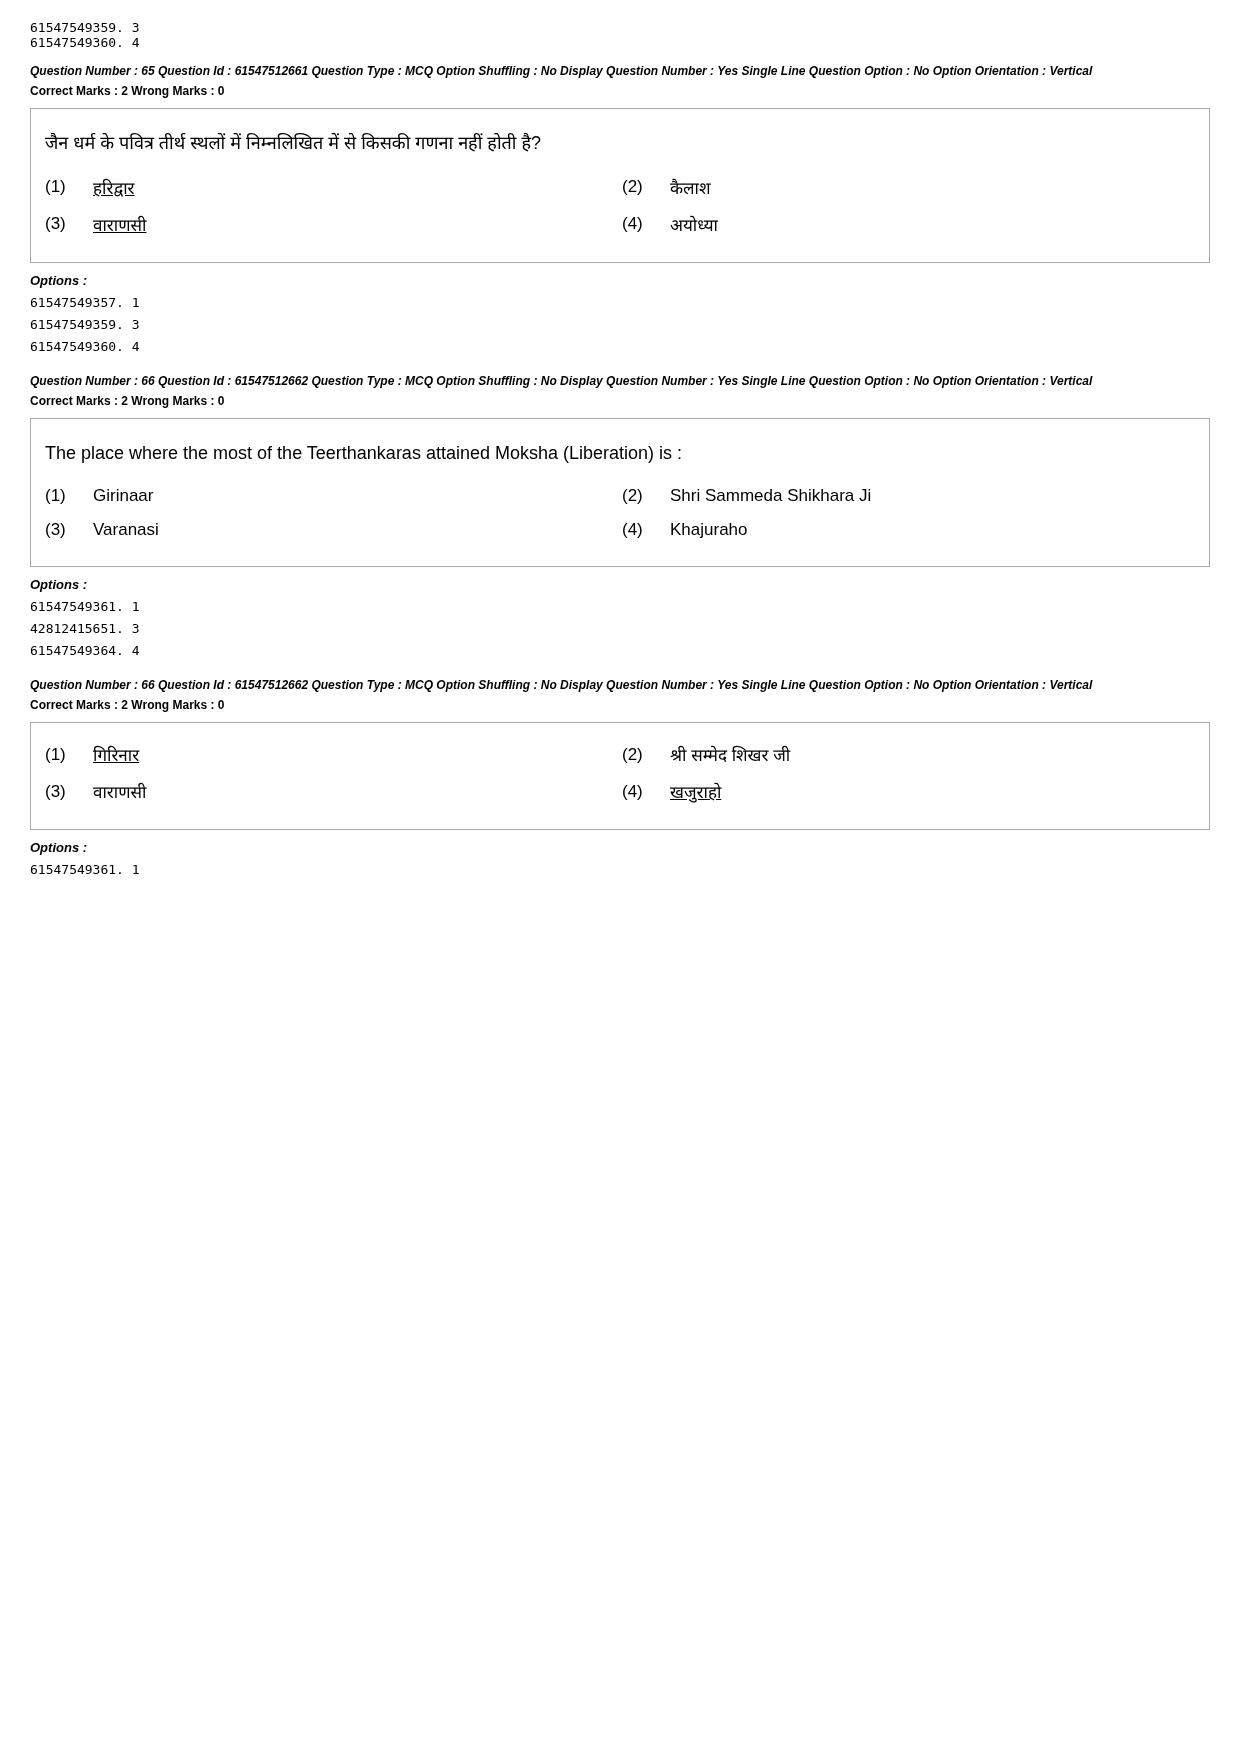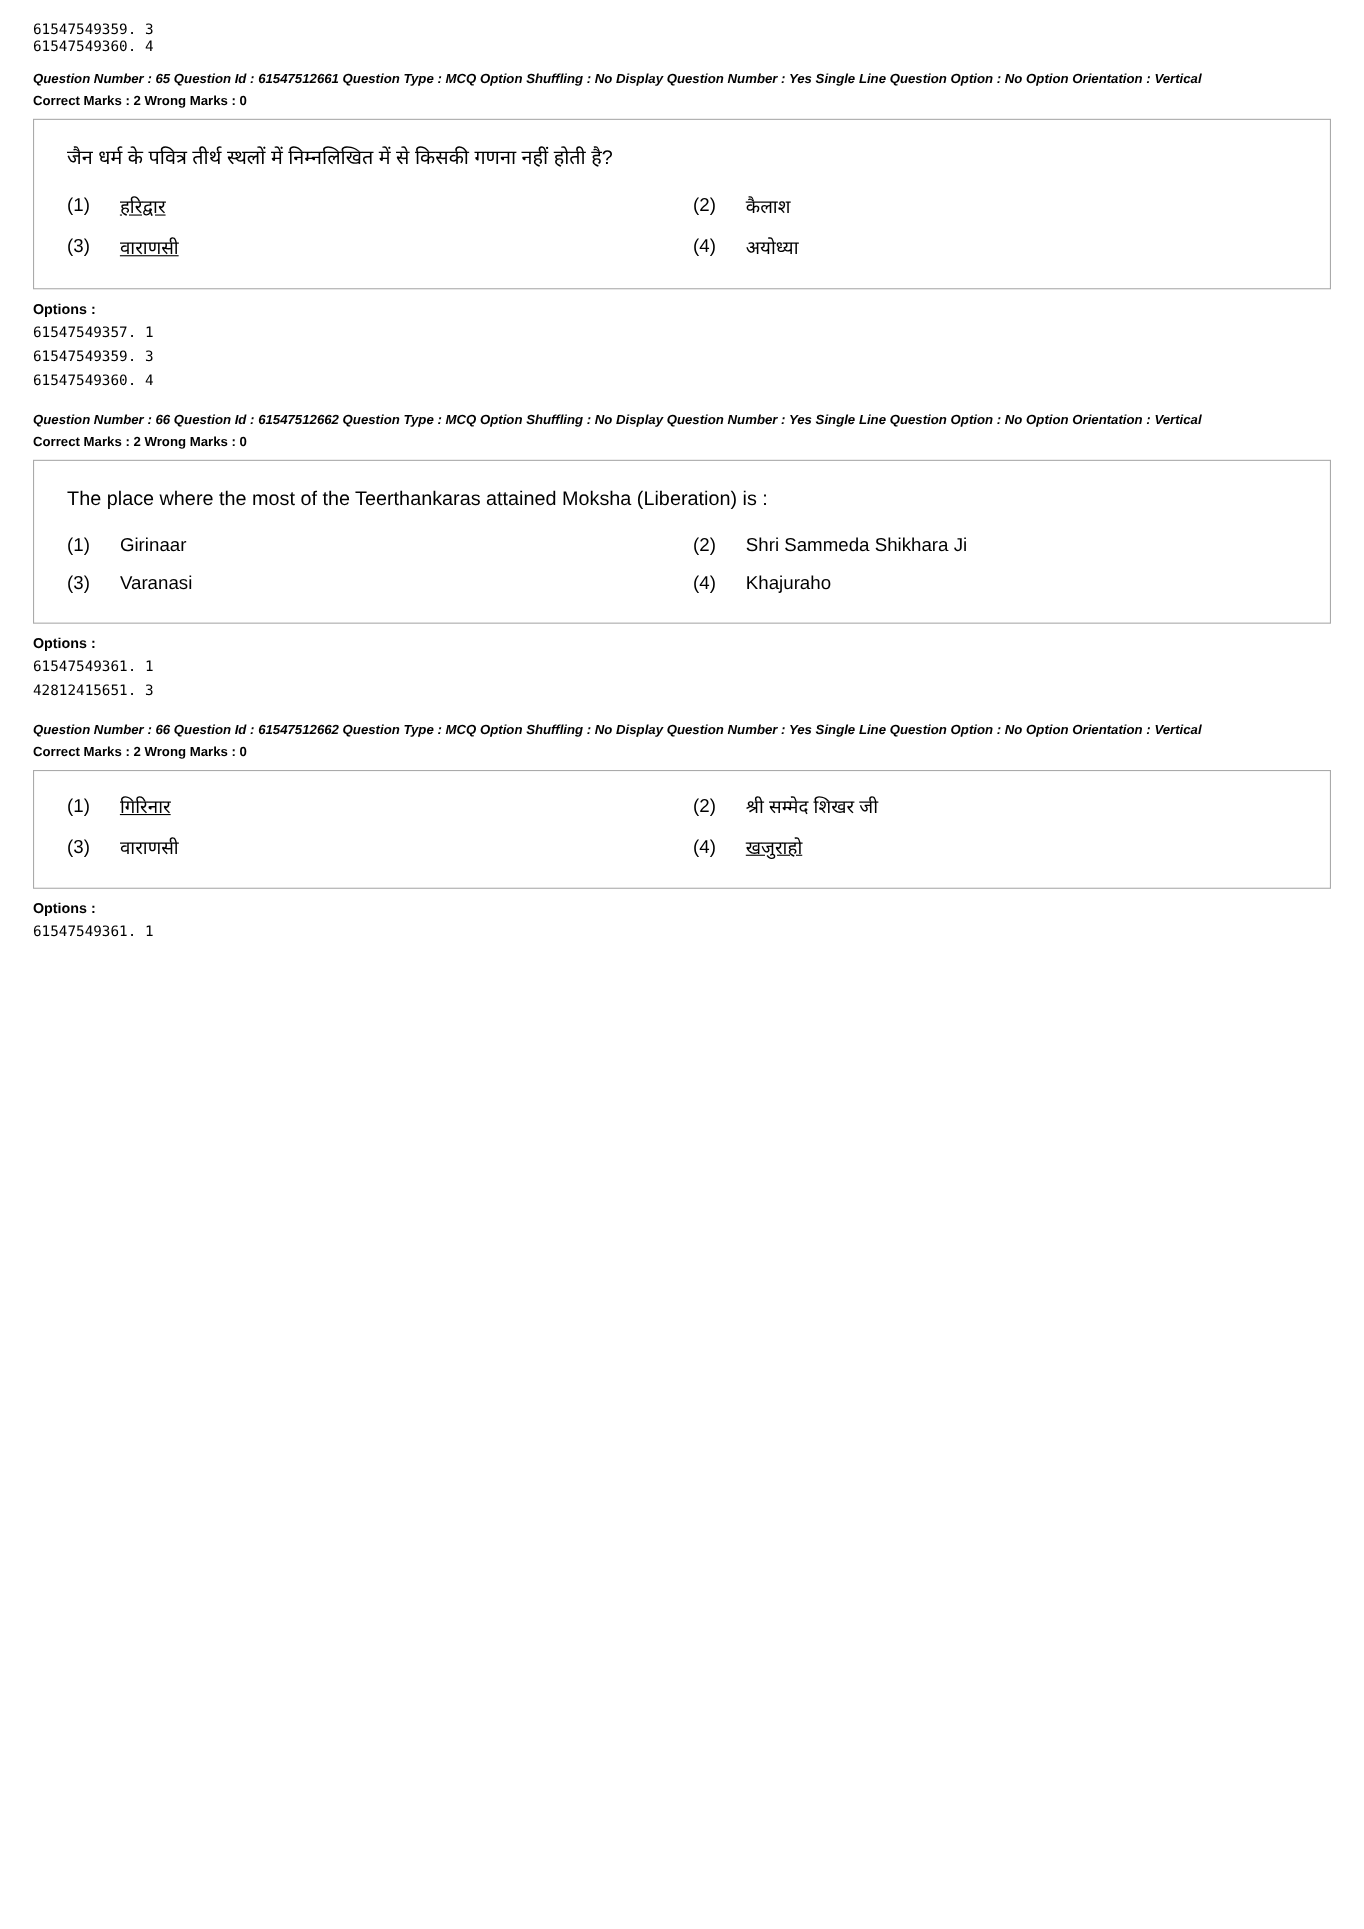--- a/index.html
+++ b/index.html
@@ -23,21 +23,21 @@
       margin-bottom: 4px;
       font-style: italic;
     }
     .marks-line {
       font-size: 12px;
       font-weight: bold;
       margin-bottom: 10px;
     }
     .question-box {
       border: 1px solid #aaa;
-      padding: 20px 30px 20px 30px;
+      padding: 20px 30px 20px 14px;
       margin-bottom: 10px;
     }
     .question-text {
       font-size: 18px;
       margin-bottom: 18px;
       line-height: 1.6;
     }
     .question-text-hindi {
       font-size: 18px;
       margin-bottom: 18px;
@@ -61,20 +61,21 @@
       font-size: 17px;
     }
     .option-text-underline {
       text-decoration: underline;
       text-decoration-style: solid;
     }
     .options-label {
       font-size: 13px;
       font-weight: bold;
       margin-bottom: 4px;
+      font-style: italic;
     }
     .options-list {
       font-family: monospace;
       font-size: 13px;
       line-height: 1.7;
       margin-bottom: 14px;
     }
   </style>
 </head>
 <body>
@@ -146,20 +147,21 @@
       <span class="option-num">(4)</span>
       <span>Khajuraho</span>
     </div>
   </div>
 </div>
 
 <div class="options-label">Options :</div>
 <div class="options-list">
   <div>61547549361. 1</div>
   <div>42812415651. 3</div>
+  <div>61547549364. 4</div>
 </div>
 
 <div>
   <div class="question-meta">Question Number : 66  Question Id : 61547512662  Question Type : MCQ  Option Shuffling : No  Display Question Number : Yes  Single Line Question Option : No  Option Orientation : Vertical</div>
   <div class="marks-line">Correct Marks : 2  Wrong Marks : 0</div>
 </div>
 
 <div class="question-box">
   <div class="options-grid">
     <div class="option-item">

